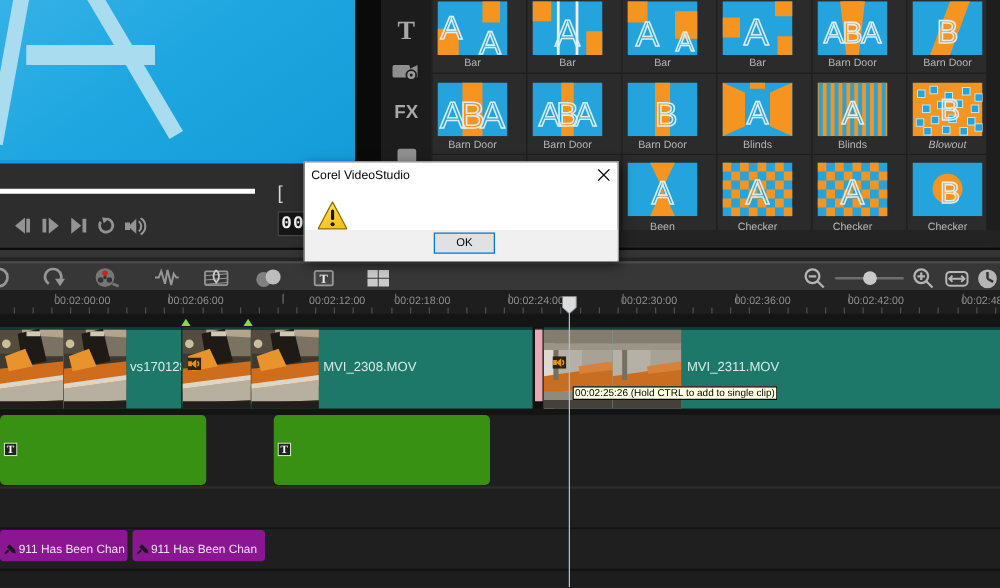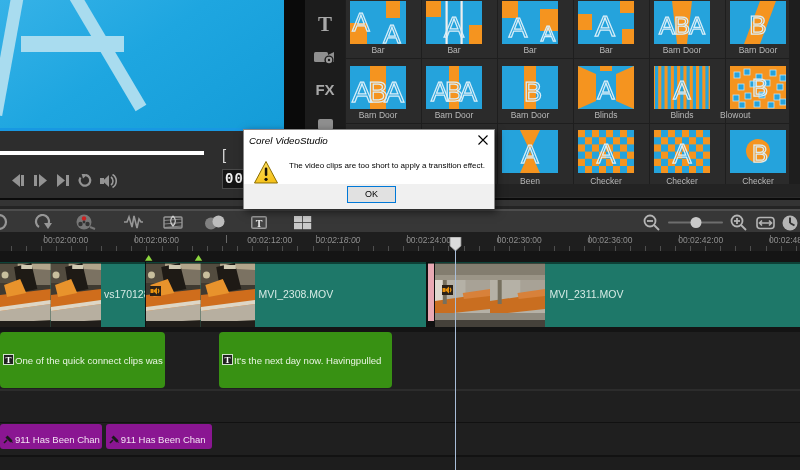--- a/index.html
+++ b/index.html
@@ -157,21 +157,21 @@
         <rect x="3" y="29" width="6" height="6" fill="#25a3dc" stroke="#bfe4f4" stroke-width="0.8"></rect>
         <rect x="15" y="27" width="6" height="6" fill="#25a3dc" stroke="#bfe4f4" stroke-width="0.8"></rect>
         <rect x="29" y="26" width="6" height="6" fill="#25a3dc" stroke="#bfe4f4" stroke-width="0.8"></rect>
         <rect x="44" y="28" width="6" height="6" fill="#25a3dc" stroke="#bfe4f4" stroke-width="0.8"></rect>
         <rect x="9" y="36" width="6" height="6" fill="#25a3dc" stroke="#bfe4f4" stroke-width="0.8"></rect>
         <rect x="24" y="35" width="6" height="6" fill="#25a3dc" stroke="#bfe4f4" stroke-width="0.8"></rect>
         <rect x="38" y="36" width="6" height="6" fill="#25a3dc" stroke="#bfe4f4" stroke-width="0.8"></rect>
         <rect x="50" y="33" width="6" height="6" fill="#25a3dc" stroke="#bfe4f4" stroke-width="0.8"></rect>
         <text x="30" y="30" font-family="Liberation Sans" font-size="24" fill="none" stroke="#d9eef8" stroke-width="1.25" text-anchor="middle">B</text>
       </svg>
-      <div class="abs" style="left:720px;top:109.5px;width:76px;text-align:left;font-size:8.5px;color:#b8b8b8;">Blowout</div>
+      <div class="abs" style="left:720px;top:109.5px;width:76px;text-align:center;font-size:8.5px;color:#b8b8b8;font-style:italic;">Blowout</div>
       <svg class="abs" style="left:502px;top:129.5px" width="56" height="43">
         <rect width="56" height="43" fill="#25a3dc"></rect>
         <polygon points="18,0 38,0 28,21 38,43 18,43 28,21" fill="#f5941f"></polygon>
         <text x="28" y="33" font-family="Liberation Sans" font-size="26" fill="none" stroke="#d9eef8" stroke-width="1.25" text-anchor="middle">A</text>
       </svg>
       <div class="abs" style="left:492px;top:175.5px;width:76px;text-align:center;font-size:8.5px;color:#b8b8b8;">Been</div>
       <svg class="abs" style="left:578px;top:129.5px" width="56" height="43">
         <rect width="56" height="43" fill="#25a3dc"></rect>
         <rect x="0" y="0" width="7" height="7.2" fill="#f5941f"></rect>
         <rect x="14" y="0" width="7" height="7.2" fill="#f5941f"></rect>
@@ -332,21 +332,21 @@
       </svg>
     </div>
 
   <div class="abs" id="ruler" style="left:0;top:232px;width:800px;height:19px;background:#1e1e1e;">
       <div class="abs" style="left:20.799999999999997px;top:3px;width:90px;text-align:center;font-size:8.5px;color:#909090;">00:02:00:00</div>
       <div class="abs" style="left:44.3px;top:3px;width:1px;height:8px;background:#6a6a6a;"></div>
       <div class="abs" style="left:111.5px;top:3px;width:90px;text-align:center;font-size:8.5px;color:#909090;">00:02:06:00</div>
       <div class="abs" style="left:135px;top:3px;width:1px;height:8px;background:#6a6a6a;"></div>
       <div class="abs" style="left:202.2px;top:3px;width:90px;text-align:right;font-size:8.5px;color:#909090;">00:02:12:00</div>
       <div class="abs" style="left:225.7px;top:3px;width:1px;height:8px;background:#6a6a6a;"></div>
-      <div class="abs" style="left:292.90000000000003px;top:3px;width:90px;text-align:center;font-size:8.5px;color:#909090;font-style:italic;">00:02:18:00</div>
+      <div class="abs" style="left:292.90000000000003px;top:3px;width:90px;text-align:center;font-size:8.5px;color:#909090;">00:02:18:00</div>
       <div class="abs" style="left:316.40000000000003px;top:3px;width:1px;height:8px;background:#6a6a6a;"></div>
       <div class="abs" style="left:383.6px;top:3px;width:90px;text-align:center;font-size:8.5px;color:#909090;">00:02:24:00</div>
       <div class="abs" style="left:407.1px;top:3px;width:1px;height:8px;background:#6a6a6a;"></div>
       <div class="abs" style="left:474.29999999999995px;top:3px;width:90px;text-align:center;font-size:8.5px;color:#909090;">00:02:30:00</div>
       <div class="abs" style="left:497.79999999999995px;top:3px;width:1px;height:8px;background:#6a6a6a;"></div>
       <div class="abs" style="left:565px;top:3px;width:90px;text-align:center;font-size:8.5px;color:#909090;">00:02:36:00</div>
       <div class="abs" style="left:588.5px;top:3px;width:1px;height:8px;background:#6a6a6a;"></div>
       <div class="abs" style="left:655.6999999999999px;top:3px;width:90px;text-align:center;font-size:8.5px;color:#909090;">00:02:42:00</div>
       <div class="abs" style="left:679.1999999999999px;top:3px;width:1px;height:8px;background:#6a6a6a;"></div>
       <div class="abs" style="left:746.4px;top:3px;width:90px;text-align:center;font-size:8.5px;color:#909090;">00:02:48:00</div>
@@ -514,28 +514,26 @@
         <rect x="0.5" y="3" width="3" height="4" fill="#e8920f"></rect>
         <polygon points="3,5 7,1.5 7,8.5 3,5" fill="#e8920f"></polygon>
         <path d="M8 3 A3 3 0 0 1 8 7" stroke="#e8920f" stroke-width="1.2" fill="none"></path>
       </svg>
       <div class="abs" style="left:0;top:0px;width:800px;height:1.5px;background:rgba(0,20,15,.55);"></div>
       <div class="abs" style="left:0px;top:70px;width:164.5px;height:56px;background:#389113;border-radius:4px;">
         <svg class="abs" style="left:2.5px;top:22px" width="11" height="11">
           <rect x="0.5" y="0.5" width="10" height="10" fill="#222" stroke="#cfe4c8" stroke-width="1"></rect>
           <text x="5.5" y="8.8" font-size="9" font-weight="bold" fill="#fff" text-anchor="middle" font-family="Liberation Serif">T</text>
         </svg>
-        <div class="abs" style="left:15px;top:23px;font-size:9.6px;color:#e9f4e3;white-space:nowrap;overflow:hidden;width:148.5px;">One of the quick connect clips was</div>
       </div>
       <div class="abs" style="left:219px;top:70px;width:172.5px;height:56px;background:#389113;border-radius:4px;">
         <svg class="abs" style="left:2.5px;top:22px" width="11" height="11">
           <rect x="0.5" y="0.5" width="10" height="10" fill="#222" stroke="#cfe4c8" stroke-width="1"></rect>
           <text x="5.5" y="8.8" font-size="9" font-weight="bold" fill="#fff" text-anchor="middle" font-family="Liberation Serif">T</text>
         </svg>
-        <div class="abs" style="left:15px;top:23px;font-size:9.6px;color:#e9f4e3;white-space:nowrap;overflow:hidden;width:156.5px;">It's the next day now. Havingpulled</div>
       </div>
       <div class="abs" style="left:0;top:65px;width:800px;height:5px;background:#141414;"></div>
       <div class="abs" style="left:0;top:127.30000000000001px;width:800px;height:1.3px;background:#2c2c2c;"></div>
       <div class="abs" style="left:0;top:159.60000000000002px;width:800px;height:1.8px;background:#111111;"></div>
       <div class="abs" style="left:0;top:193.2px;width:800px;height:1.5px;background:#121212;"></div>
       <div class="abs" style="left:0;top:194.7px;width:800px;height:13.3px;background:#1d1d1d;"></div>
       <div class="abs" style="left:0px;top:161.5px;width:101.5px;height:25.5px;background:#8a1692;border-radius:3px;">
         <svg class="abs" style="left:3px;top:9.5px" width="11" height="11">
           <path d="M1 10 L4 7 M3 4 L8 9 M4 3 L9 8" stroke="#1a1a1a" stroke-width="1.6"></path>
           <path d="M4 3 L9 8 L10 10 L8 9 Z" fill="#1a1a1a"></path>
@@ -543,36 +541,36 @@
         <div class="abs" style="left:15px;top:10px;font-size:9.5px;color:#f2e2f2;white-space:nowrap;overflow:hidden;width:85.5px;">911 Has Been Chan</div>
       </div>
       <div class="abs" style="left:105.8px;top:161.5px;width:106.7px;height:25.5px;background:#8a1692;border-radius:3px;">
         <svg class="abs" style="left:3px;top:9.5px" width="11" height="11">
           <path d="M1 10 L4 7 M3 4 L8 9 M4 3 L9 8" stroke="#1a1a1a" stroke-width="1.6"></path>
           <path d="M4 3 L9 8 L10 10 L8 9 Z" fill="#1a1a1a"></path>
         </svg>
         <div class="abs" style="left:15px;top:10px;font-size:9.5px;color:#f2e2f2;white-space:nowrap;overflow:hidden;width:90.7px;">911 Has Been Chan</div>
       </div>
       <div class="abs" style="left:455px;top:-12px;width:1.3px;height:220px;background:#a8bdd8;"></div>
+      <div class="abs" style="left:458px;top:46.5px;width:164px;height:11.5px;background:#ffffe1;border:1px solid #000;font-size:8px;line-height:9.5px;color:#000;text-align:center;white-space:nowrap;">00:02:25:26 (Hold CTRL to add to single clip)</div>
     </div>
 
   <div class="abs" id="dialog" style="left:243px;top:129px;width:252px;height:80px;background:#ffffff;border:1px solid #888;box-shadow:2px 3px 8px rgba(0,0,0,.55);">
-    <div class="abs" style="left:5px;top:4.5px;font-size:9.8px;color:#000;font-style:italic;">Corel VideoStudio</div>
+    <div class="abs" style="left:5px;top:4.5px;font-size:9.8px;color:#000;">Corel VideoStudio</div>
     <svg class="abs" style="left:233px;top:4px" width="12" height="12">
         <path d="M1.5 1.5 L10.5 10.5 M10.5 1.5 L1.5 10.5" stroke="#000" stroke-width="1.1"></path>
       </svg>
     <svg class="abs" style="left:9.5px;top:31px" width="24" height="23">
       <defs>
           <linearGradient id="wt" x1="0" y1="0" x2="0.4" y2="1">
             <stop offset="0" stop-color="#ffe266"></stop>
             <stop offset="1" stop-color="#f6c21c"></stop>
           </linearGradient>
         </defs>
       <polygon points="12,0.5 23.5,22 0.5,22" fill="url(#wt)" stroke="#8a6d00" stroke-width="1" stroke-linejoin="round"></polygon>
       <rect x="10.8" y="6.5" width="2.5" height="8.5" rx="1.2" fill="#1a1208"></rect>
       <circle cx="12.05" cy="18.3" r="1.6" fill="#1a1208"></circle>
     </svg>
-    <div class="abs" style="left:45px;top:31px;width:205px;font-size:8px;color:#000;white-space:nowrap;">The video clips are too short to apply a transition effect.</div>
     <div class="abs" style="left:0;top:54px;width:250px;height:24.5px;background:#f0f0f0;"></div>
     <div class="abs" style="left:103px;top:56px;width:49px;height:17px;background:#e1e1e1;border:1px solid #0078d7;font-size:9px;color:#000;text-align:center;line-height:15px;">OK</div>
   </div>
 
 </div>
 
 </body></html>

